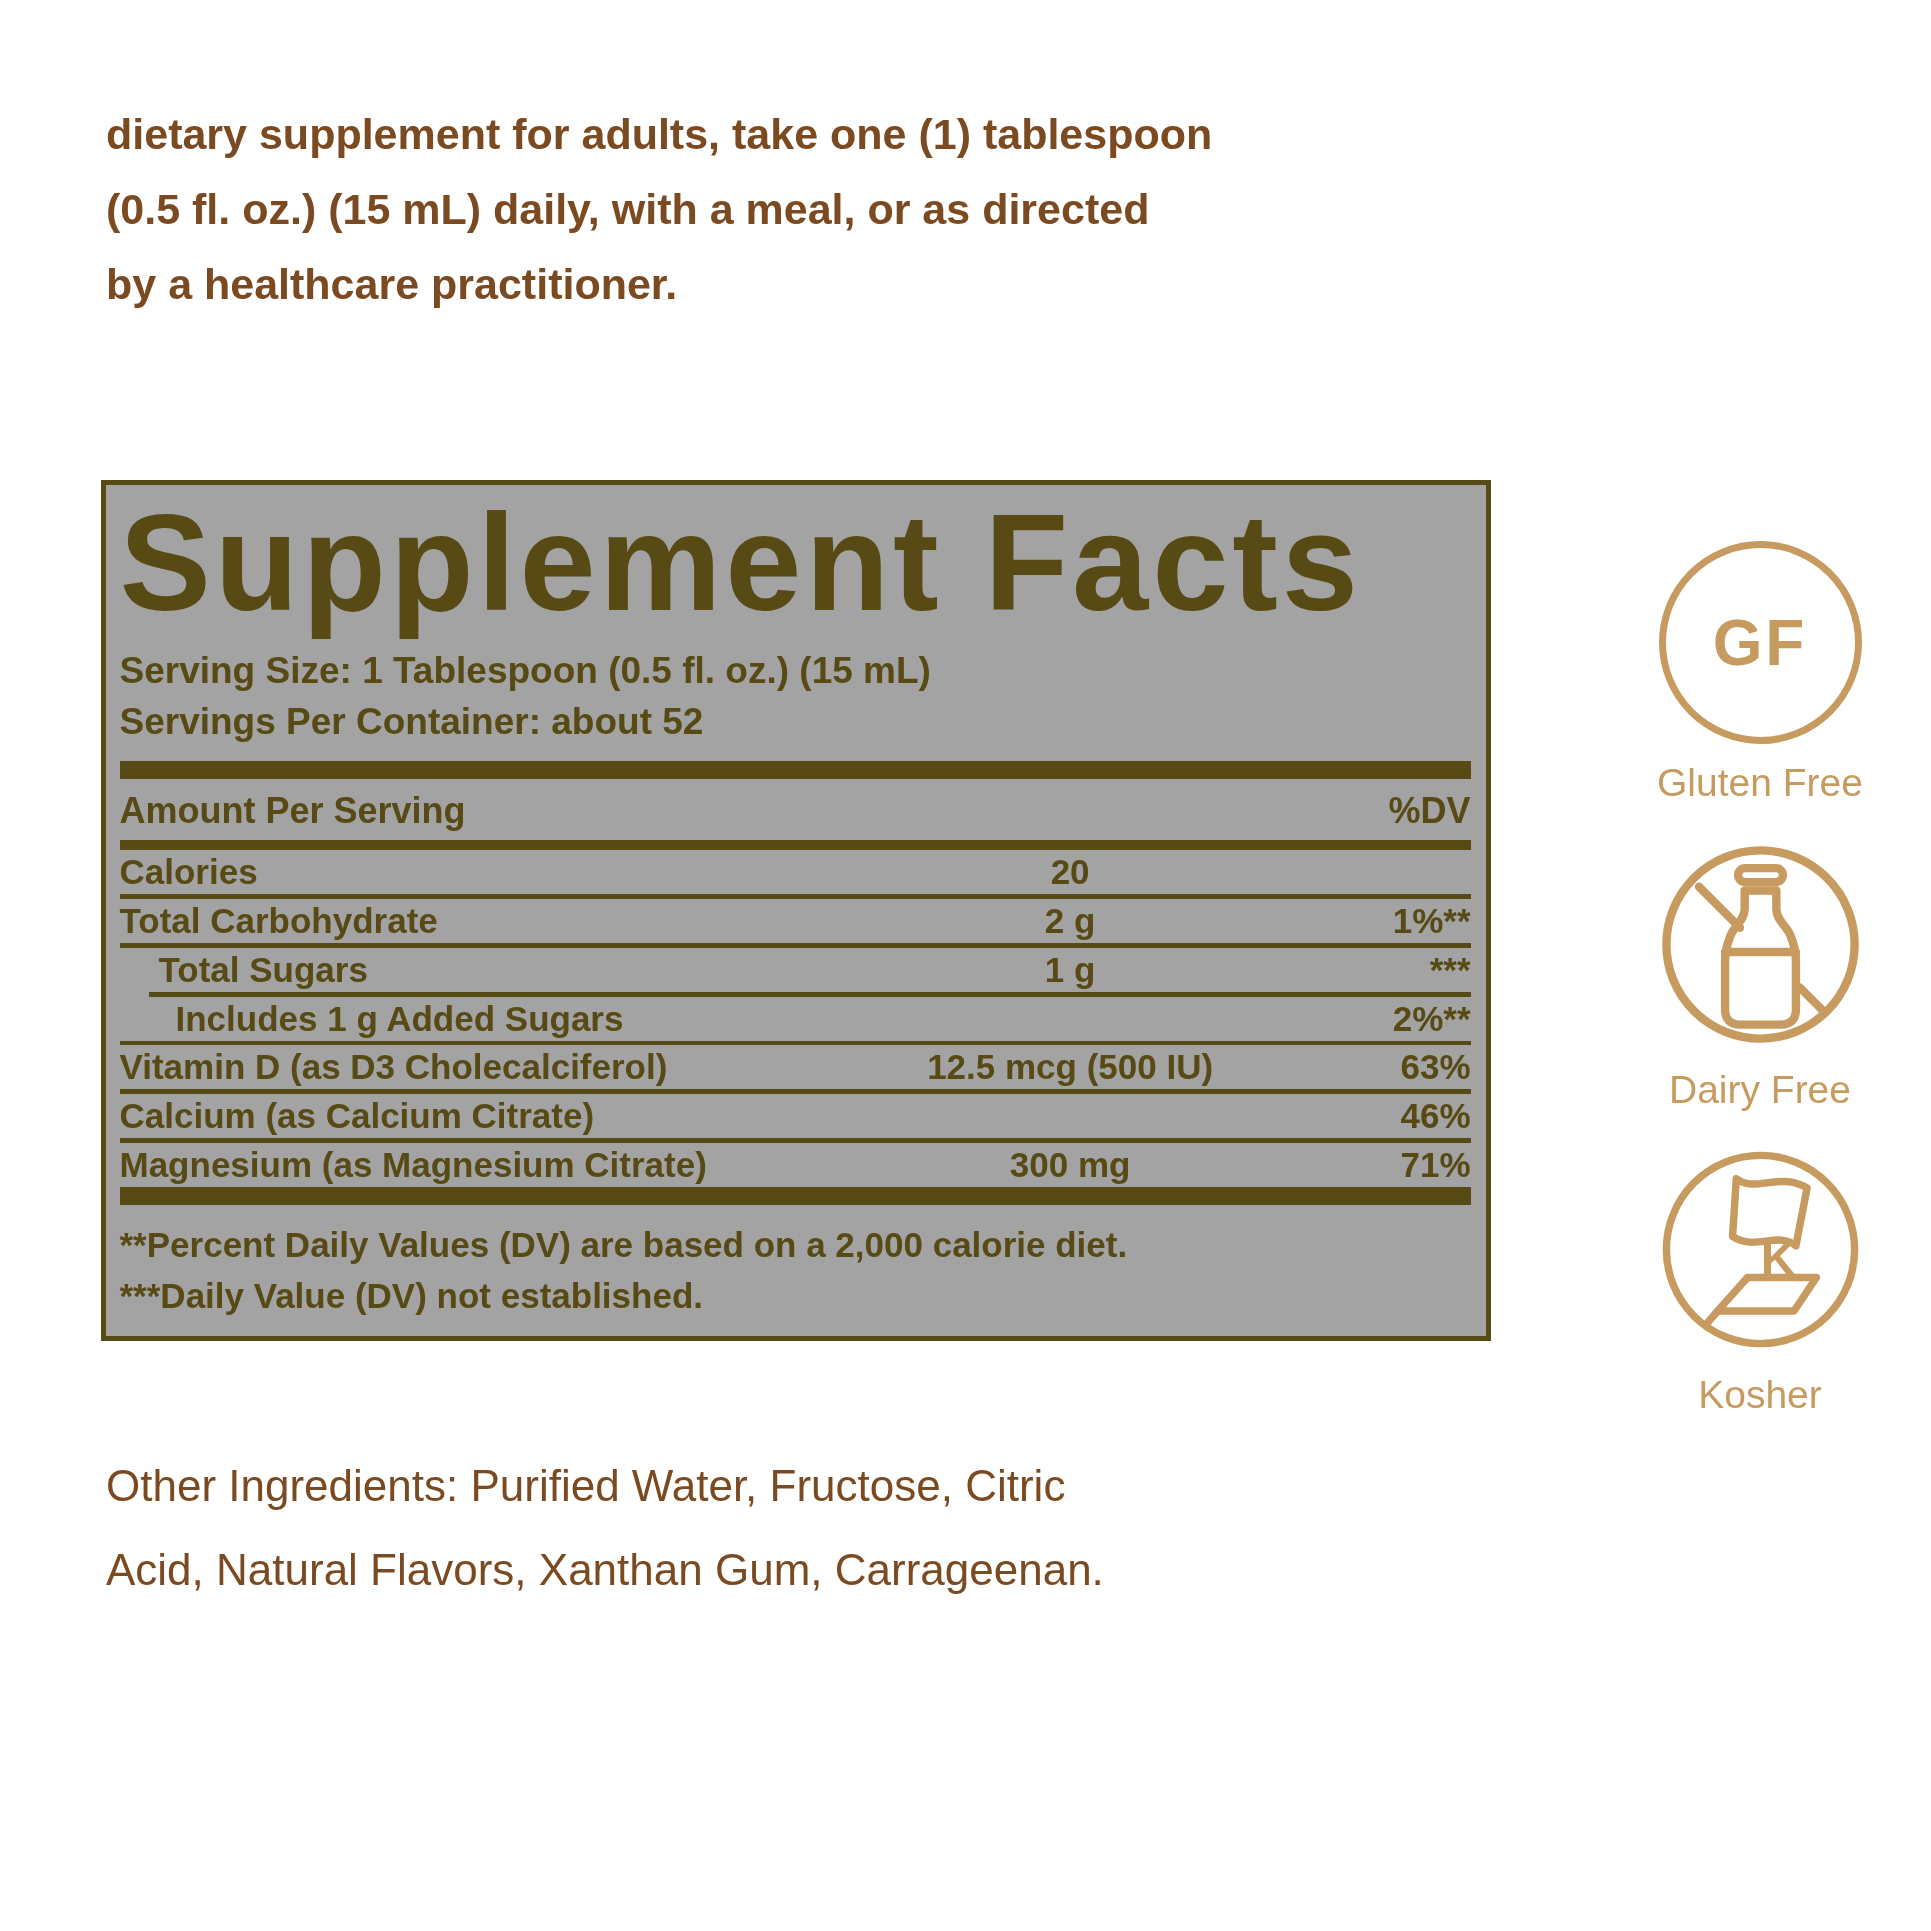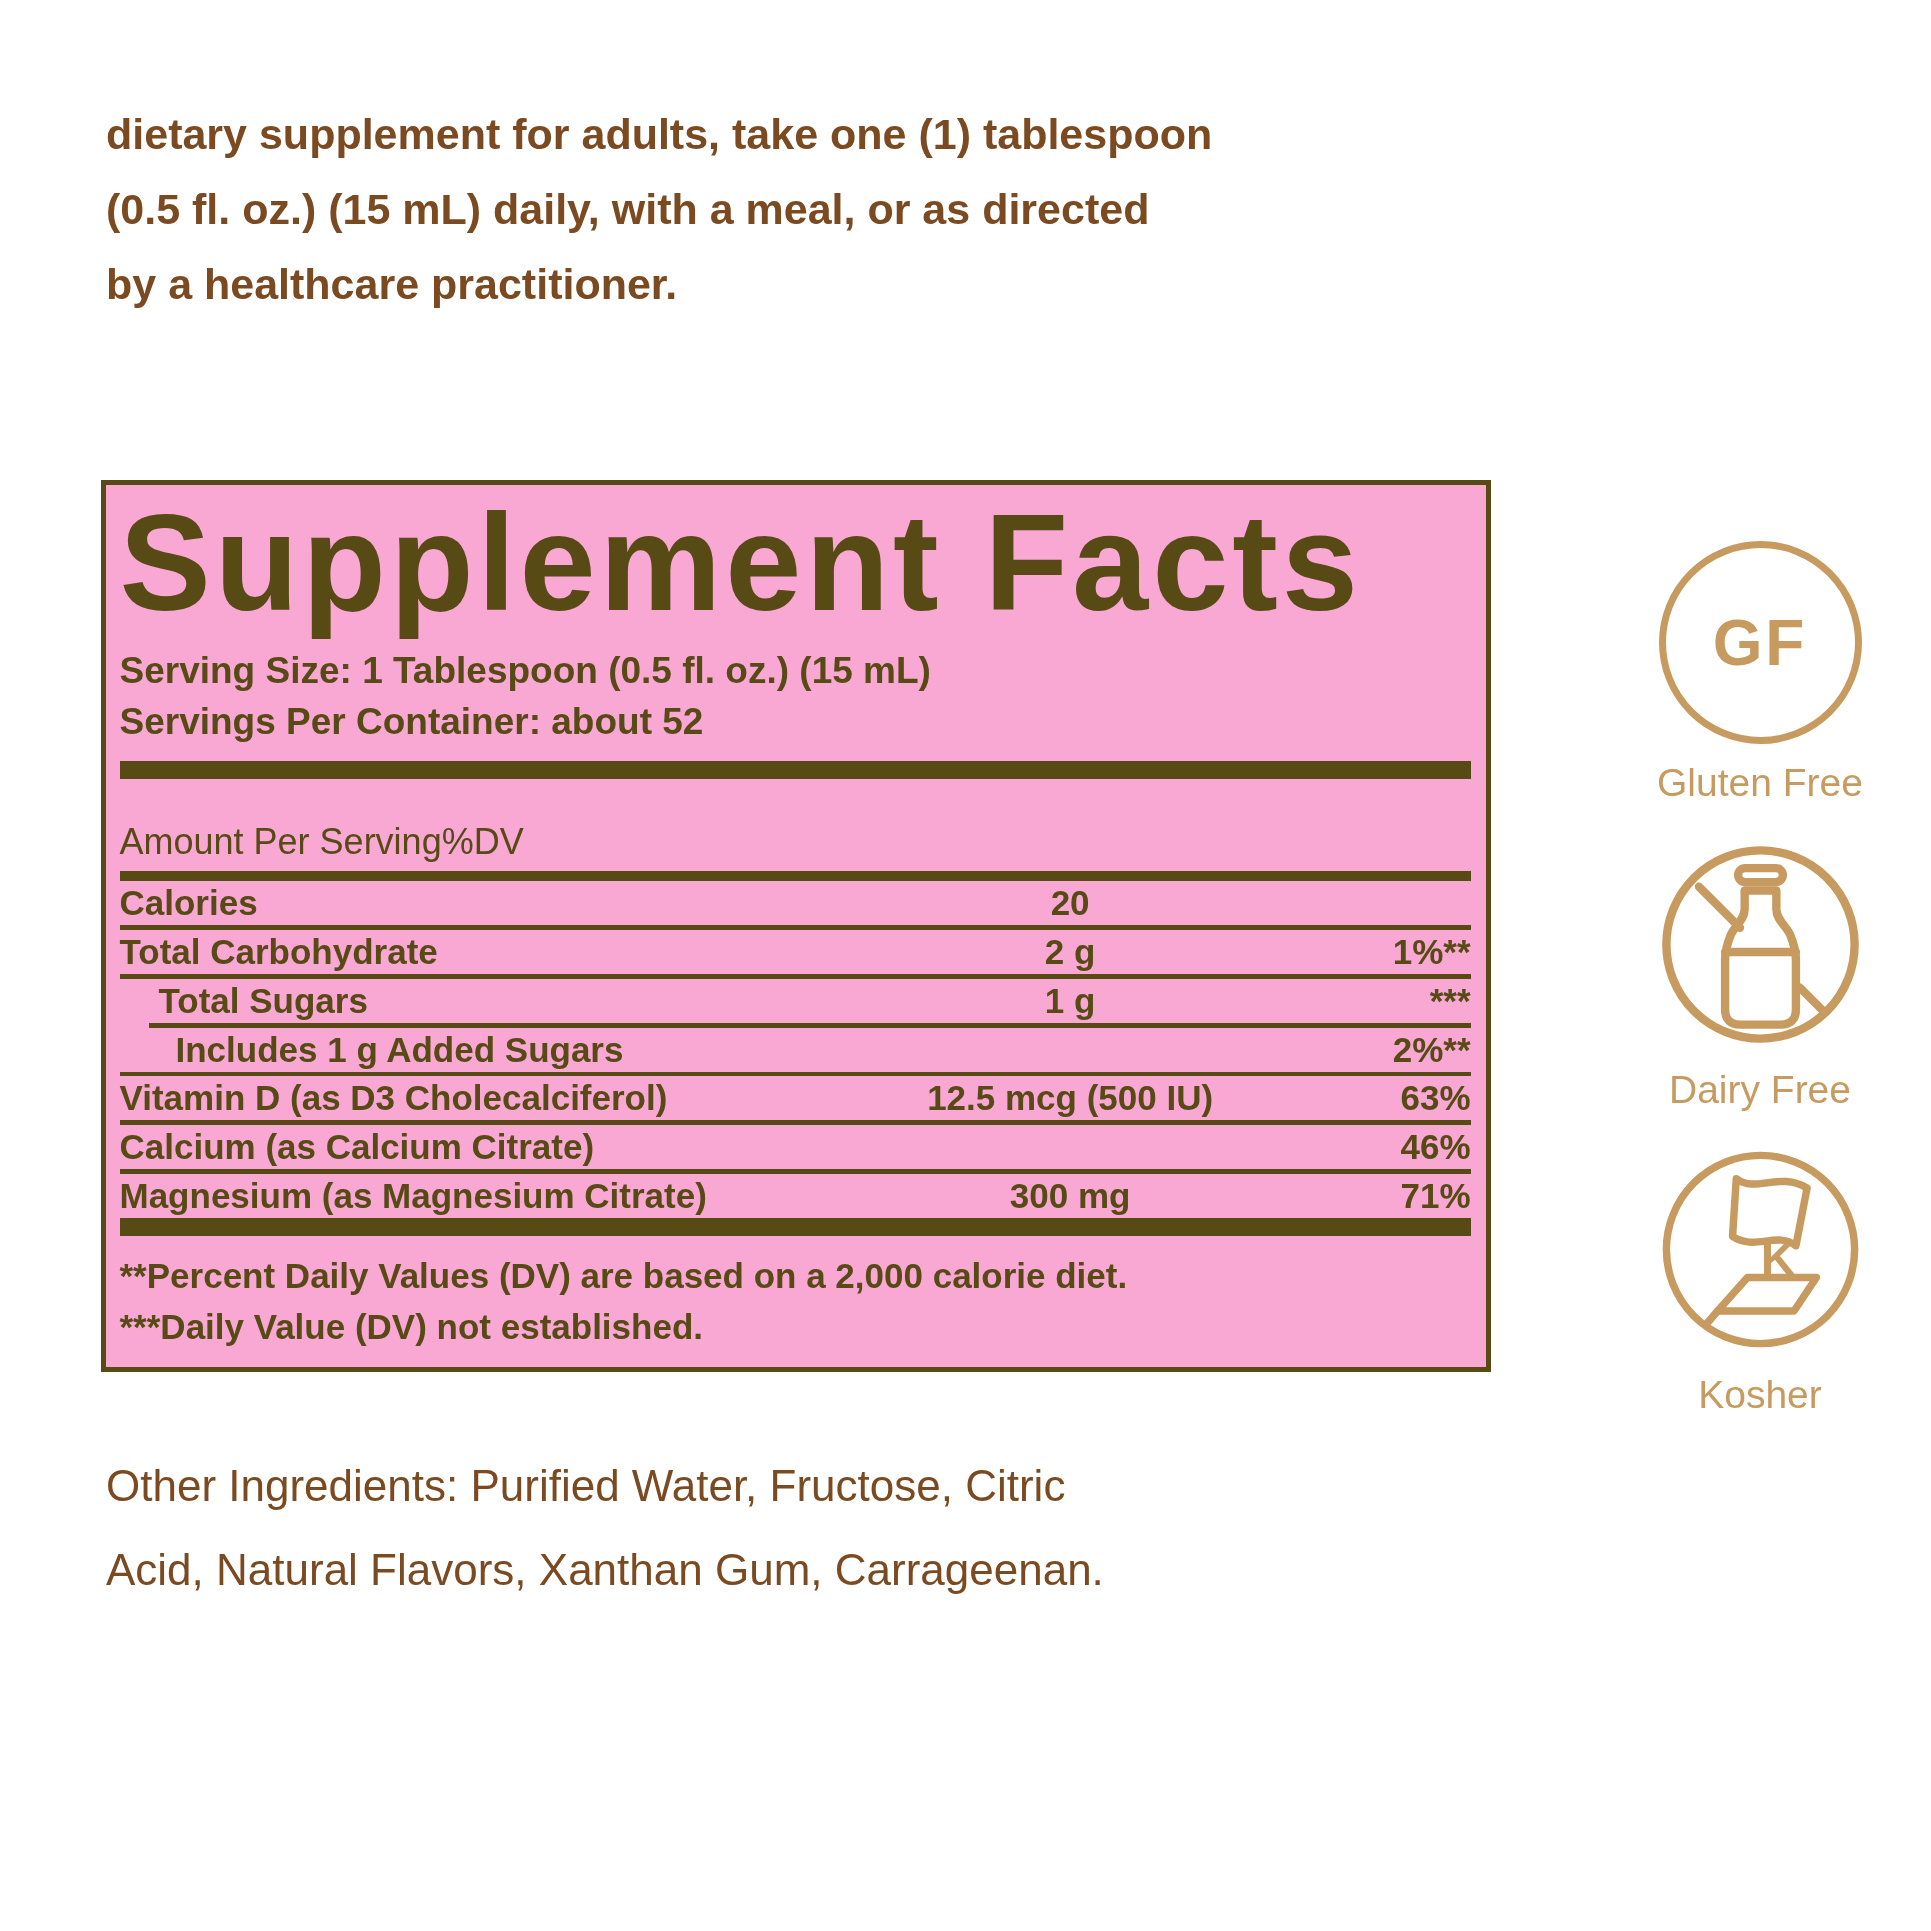--- a/index.html
+++ b/index.html
@@ -8,33 +8,33 @@
     font-family:"Liberation Sans", sans-serif;
   }
   
   .suggested{
     position:absolute;left:106px;top:97px;width:1448px;
     font-size:43px;font-weight:700;color:#7b4a21;line-height:75px;
   }
   
   .panel{
     position:absolute;left:101px;top:480px;width:1390px;box-sizing:border-box;
-    border:5.8px solid #574a15;background:#f9a8d4;
+    border:5.8px solid #574a15;background:#a3a3a3;
     padding:5.8px 15.4px 15.4px 13.5px;color:#574a15;
   }
   .panel-title{
     font-size:137px;font-weight:700;letter-spacing:3.9px;line-height:143px;
     white-space:nowrap;color:#574a15;
   }
   .serving{font-size:37px;font-weight:700;line-height:51px;margin-top:11.6px;}
   .bar-thick{height:18.3px;background:#574a15;margin-top:13.5px;}
   .bar-med{height:9.7px;background:#574a15;}
   .thead{
-    display:flex;justify-content:flex-start;align-items:center;
-    font-size:36px;font-weight:400;padding:10.6px 0 8.7px 0;margin-top:31px;
+    display:flex;justify-content:space-between;align-items:center;
+    font-size:36px;font-weight:700;padding:10.6px 0 8.7px 0;
   }
   .trow{
     display:flex;align-items:center;height:44px;
     font-size:35px;font-weight:700;
   }
   .trow .lbl{flex:1;}
   .trow .amt{width:483px;text-align:center;}
   .trow .dv{width:159px;text-align:right;}
   .ind1{padding-left:39px;}
   .ind2{padding-left:56px;}

